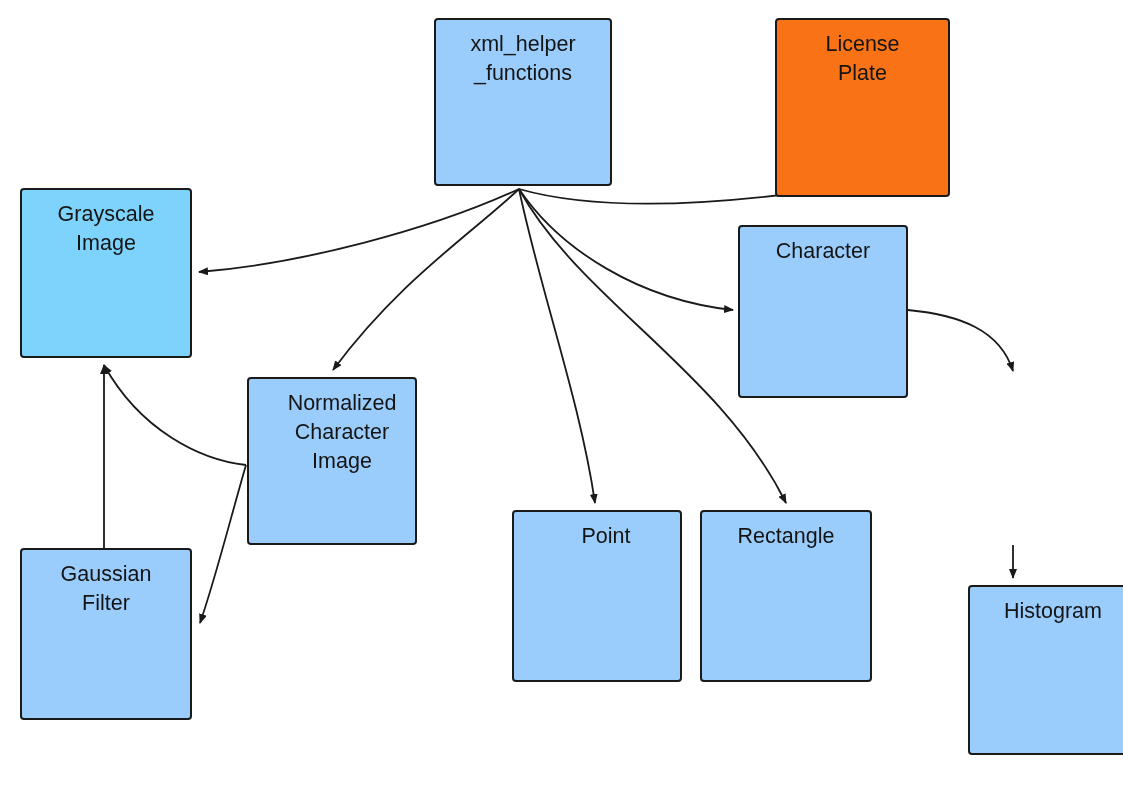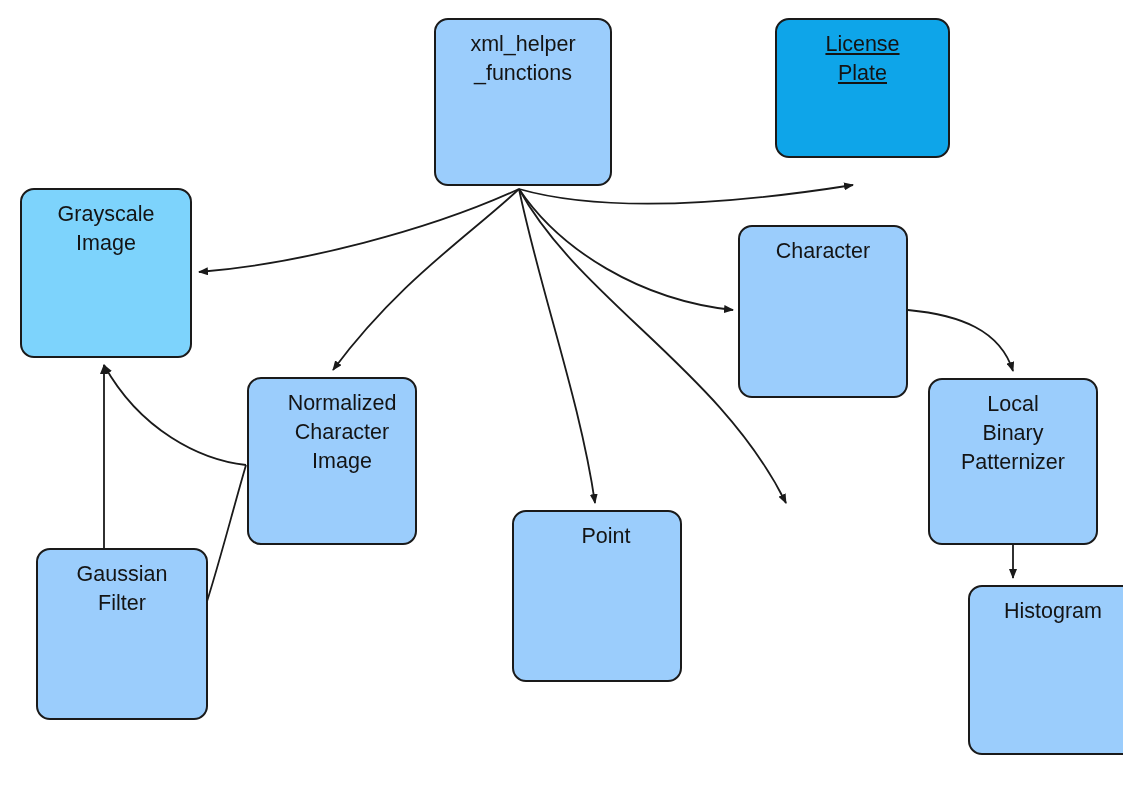--- a/index.html
+++ b/index.html
@@ -23,21 +23,21 @@
     top: 0;
     width: 1123px;
     height: 794px;
     pointer-events: none;
   }
   .node {
     position: absolute;
     box-sizing: border-box;
     background: #9bcdfc;
     border: 2px solid #1a1a1a;
-    border-radius: 14px;
+    border-radius: 4px;
     display: flex;
     justify-content: center;
     align-items: flex-start;
     text-align: center;
     color: #141414;
     font-size: 21.5px;
     line-height: 29px;
     padding-top: 10px;
     white-space: pre-line;
     z-index: 2;
@@ -72,37 +72,35 @@
         <path d="M 246,465 C 230,520 215,580 200,623" fill="none" stroke="#1a1a1a" stroke-width="1.8" marker-end="url(#arrowhead)"></path>
         <path d="M 104,548 L 104,365" fill="none" stroke="#1a1a1a" stroke-width="1.8" marker-end="url(#arrowhead)"></path>
         <path d="M 908,310 C 960,315 1000,330 1013,371" fill="none" stroke="#1a1a1a" stroke-width="1.8" marker-end="url(#arrowhead)"></path>
         <path d="M 1013,545 L 1013,578" fill="none" stroke="#1a1a1a" stroke-width="1.8" marker-end="url(#arrowhead)"></path>
       </g>
   </svg>
 
   <div class="node" style="left: 434px; top: 18px; width: 178px; height: 168px; background: rgb(155, 205, 252); border-color: rgb(26, 26, 26);"><span class="node-label">xml_helper
 _functions</span></div>
 
-  <div class="node" style="left: 775px; top: 18px; width: 175px; height: 140px; background: #0ea5e9; border-color: rgb(26, 26, 26); text-decoration: underline;"><span class="node-label">License
+  <div class="node" style="left: 775px; top: 18px; width: 175px; height: 179px; background: #f97316; border-color: rgb(26, 26, 26);"><span class="node-label">License
 Plate</span></div>
 
   <div class="node" style="left: 20px; top: 188px; width: 172px; height: 170px; background: #7dd3fc; border-color: rgb(26, 26, 26);"><span class="node-label">Grayscale
 Image</span></div>
 
   <div class="node" style="left: 738px; top: 225px; width: 170px; height: 173px; background: rgb(155, 205, 252); border-color: rgb(26, 26, 26);"><span class="node-label">Character</span></div>
 
   <div class="node" style="left: 247px; top: 377px; width: 170px; height: 168px; background: rgb(155, 205, 252); border-color: rgb(26, 26, 26); padding-left: 20px;"><span class="node-label">Normalized
 Character
 Image</span></div>
 
-  <div class="node" style="left: 928px; top: 378px; width: 170px; height: 167px; background: rgb(155, 205, 252); border-color: rgb(26, 26, 26);"><span class="node-label">Local
-Binary
-Patternizer</span></div>
 
   <div class="node" style="left: 512px; top: 510px; width: 170px; height: 172px; background: rgb(155, 205, 252); border-color: rgb(26, 26, 26); padding-left: 18px;"><span class="node-label">Point</span></div>
 
+  <div class="node" style="left: 700px; top: 510px; width: 172px; height: 172px; background: rgb(155, 205, 252); border-color: rgb(26, 26, 26);"><span class="node-label">Rectangle</span></div>
 
-  <div class="node" style="left: 20px; top: 548px; width: 172px; height: 172px; background: rgb(155, 205, 252); border-color: rgb(26, 26, 26); margin-left: 16px;"><span class="node-label">Gaussian
+  <div class="node" style="left: 20px; top: 548px; width: 172px; height: 172px; background: rgb(155, 205, 252); border-color: rgb(26, 26, 26);"><span class="node-label">Gaussian
 Filter</span></div>
 
   <div class="node" style="left: 928px; top: 585px; width: 170px; height: 170px; background: rgb(155, 205, 252); border-color: rgb(26, 26, 26); margin-left: 40px;"><span class="node-label">Histogram</span></div>
 
 </div>
 
 </body></html>

